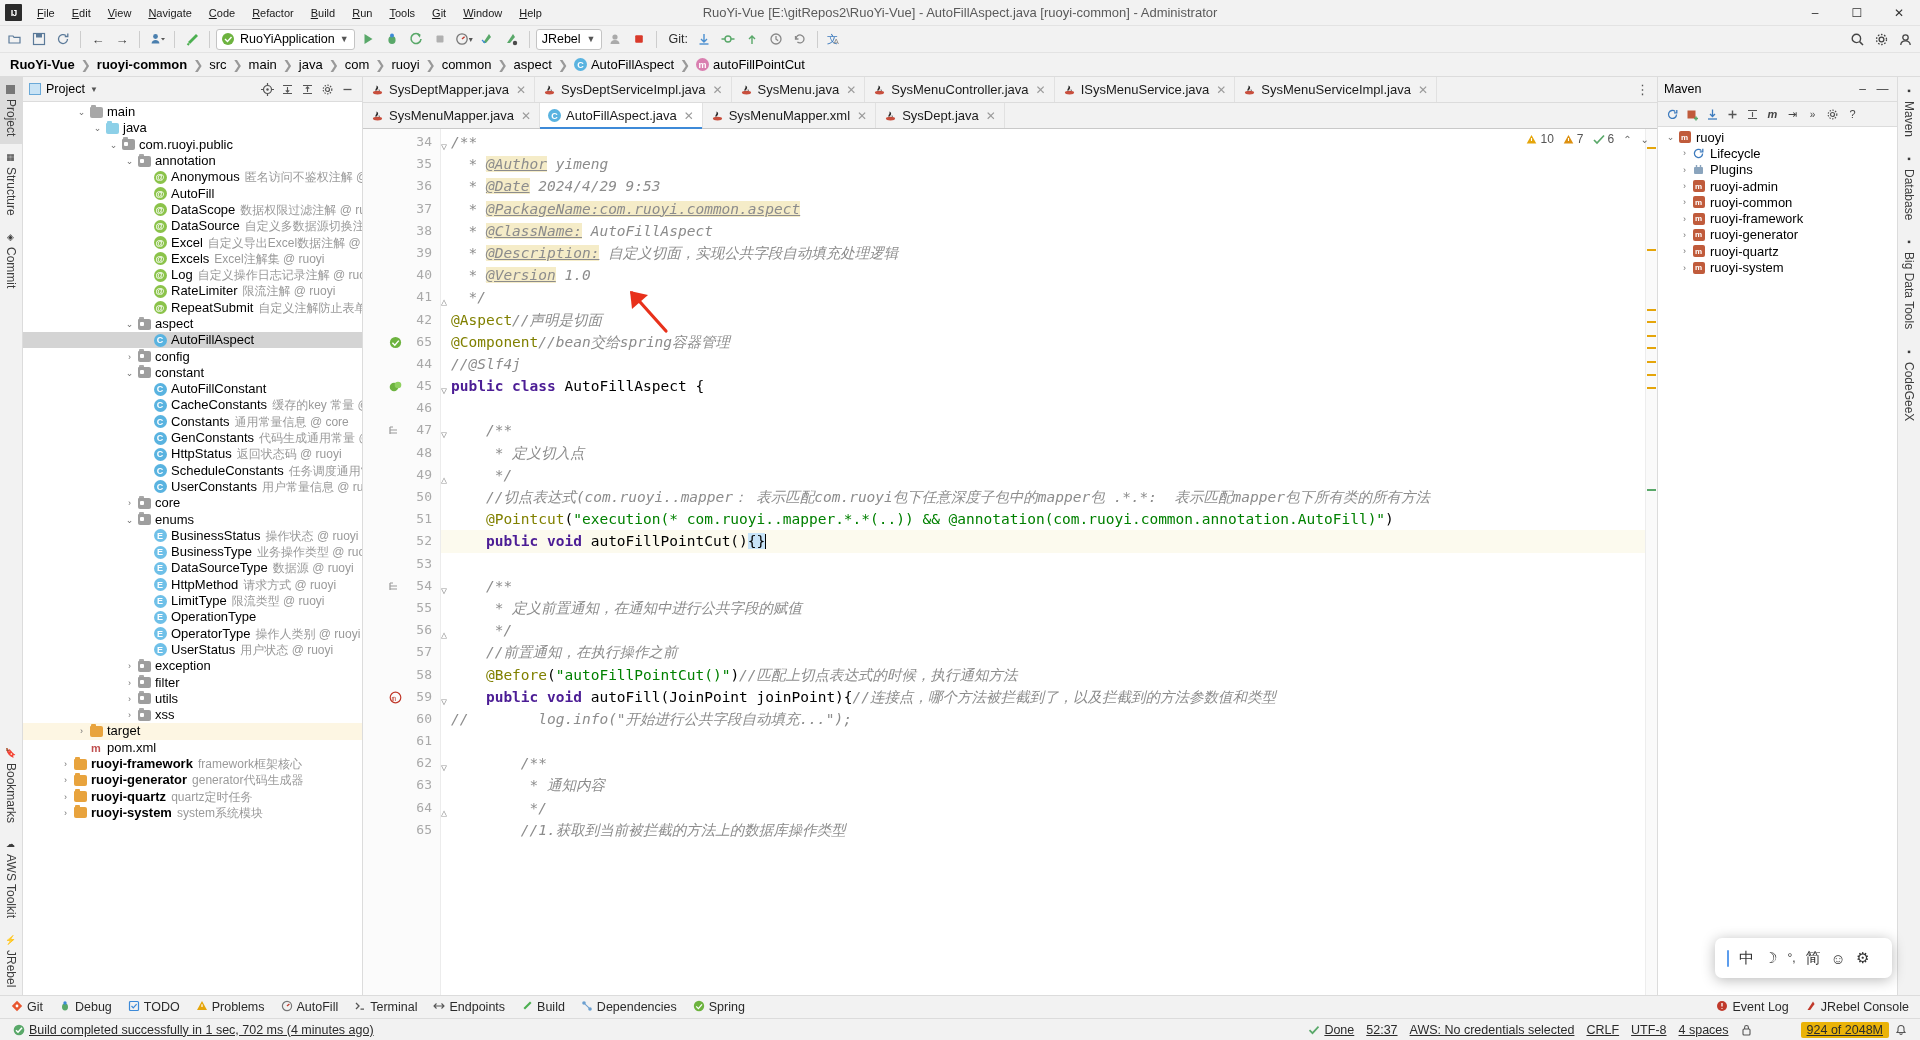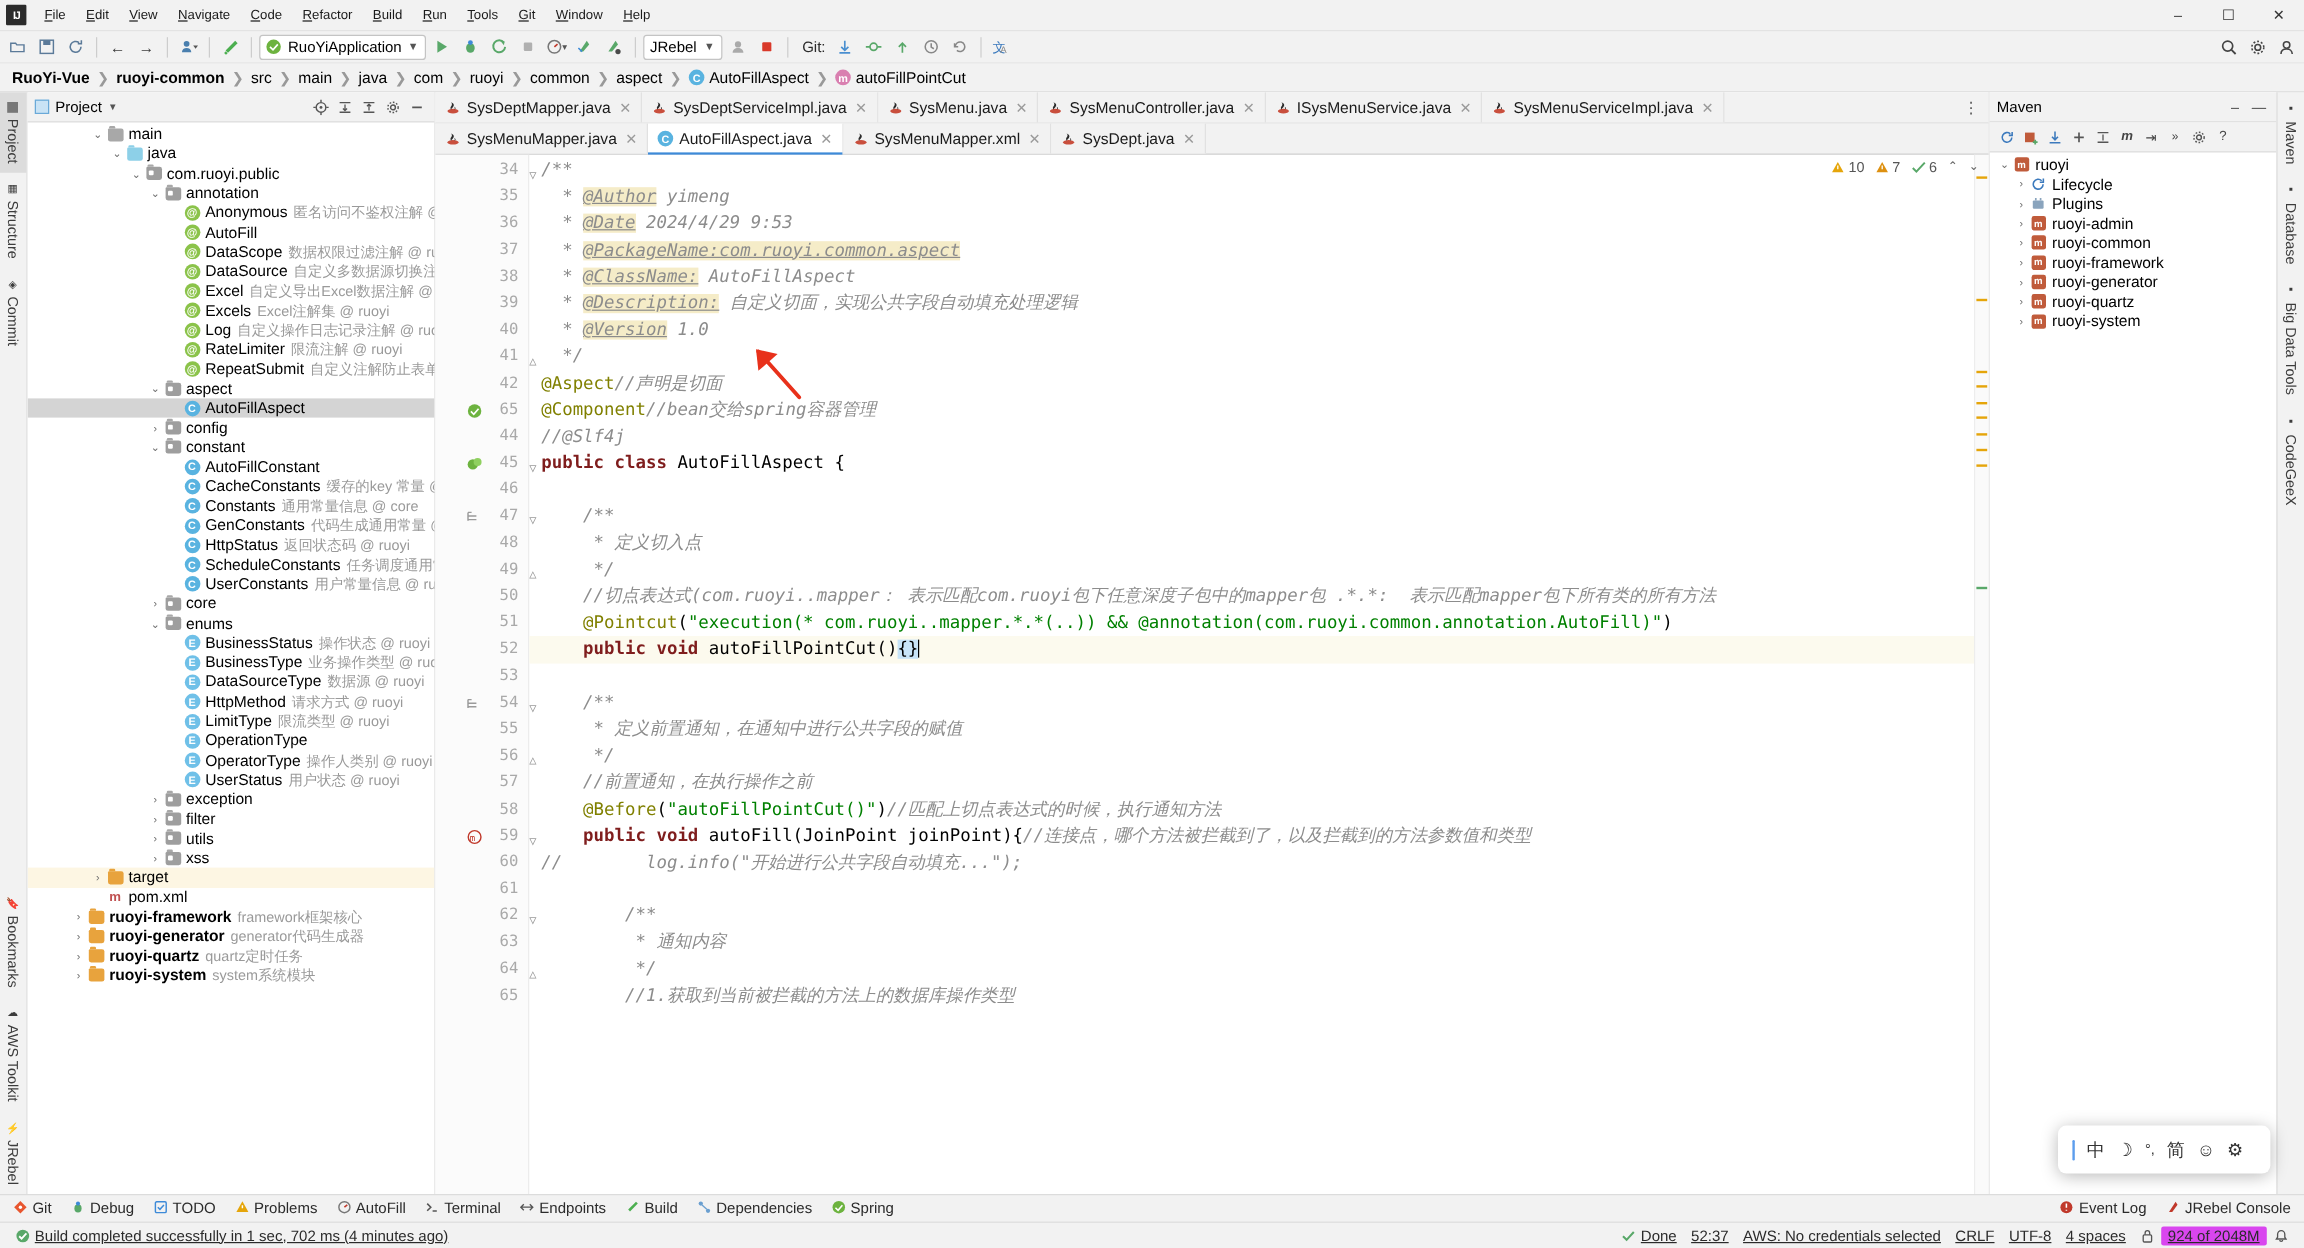--- a/index.html
+++ b/index.html
@@ -166,21 +166,21 @@
   .gmark { position:absolute; left: 26px; top: 3px; font-size: 12px; }
   .gfold { position:absolute; right: -7px; top: 5px; color:#9a9a9a; font-size:10px; }
 
   .code {
     flex: 1; padding-top: 2px; overflow: hidden; position: relative;
     font-family: "DejaVu Sans Mono", monospace; font-size: 14.5px;
     white-space: pre; line-height: 22.2px;
   }
   .cl { height: 22.2px; padding-left: 10px; }
   .cl.hl { background: #fcfaee; }
-  .kw { color: #7f1d1d; font-weight: bold; }
+  .kw { color: #4c1d95; font-weight: bold; }
   .ann { color: #808000; }
   .str { color: #008000; }
   .cm { color: #8c8c8c; font-style: italic; }
   .jd { color: #8c8c8c; font-style: italic; }
   .jdtag { color: #8c8c8c; font-style: italic; background:#f5ecc8; text-decoration: underline; }
   .sel-brace { background: #c8e4f8; }
   .caret { display:inline-block; width:1px; height:15px; background:#000; vertical-align:-3px; }
 
   .hint-row {
     position: absolute; right: 8px; top: 3px; display: flex; align-items: center; gap: 9px;
@@ -250,20 +250,21 @@
         <div class="menu-item"><u>N</u>avigate</div>
         <div class="menu-item"><u>C</u>ode</div>
         <div class="menu-item"><u>R</u>efactor</div>
         <div class="menu-item"><u>B</u>uild</div>
         <div class="menu-item"><u>R</u>un</div>
         <div class="menu-item"><u>T</u>ools</div>
         <div class="menu-item"><u>G</u>it</div>
         <div class="menu-item"><u>W</u>indow</div>
         <div class="menu-item"><u>H</u>elp</div>
       </div>
+    <div class="win-title">RuoYi-Vue [E:\gitRepos2\RuoYi-Vue] - AutoFillAspect.java [ruoyi-common] - Administrator</div>
     <div class="win-ctrls">
       <div class="win-btn">–</div>
       <div class="win-btn">☐</div>
       <div class="win-btn close">✕</div>
     </div>
   </div>
 
   <div class="toolbar">
     <div class="tb-btn">
       <svg width="14" height="14" viewBox="0 0 14 14">
@@ -1380,21 +1381,21 @@
       <span class="sb-item">AWS: No credentials selected</span>
       <span class="sb-item">CRLF</span>
       <span class="sb-item">UTF-8</span>
       <span class="sb-item">4 spaces</span>
       <span class="sb-item">
         <svg width="11" height="12" viewBox="0 0 11 12">
             <rect x="2" y="5" width="7" height="6" rx="1" fill="none" stroke="#555" stroke-width="1.1"></rect>
             <path d="M3.6 5V3.4a1.9 1.9 0 0 1 3.8 0V5" fill="none" stroke="#555" stroke-width="1.1"></path>
           </svg>
       </span>
-      <span class="sb-item" style="background:#d946ef;border-radius:2px;padding:1px 6px;">924 of 2048M</span>
+      <span class="sb-item" style="background:#eab308;border-radius:2px;padding:1px 6px;margin-left:43px;">924 of 2048M</span>
       <span class="sb-item">
         <svg width="12" height="12" viewBox="0 0 12 12">
             <path d="M6 1.5a3 3 0 0 1 3 3v2.5l1 1.5H2l1-1.5V4.5a3 3 0 0 1 3-3z" fill="none" stroke="#555" stroke-width="1.1"></path>
             <path d="M4.8 9.3a1.2 1.2 0 0 0 2.4 0" fill="none" stroke="#555" stroke-width="1.1"></path>
           </svg>
       </span>
     </div>
   </div>
 
   <div class="ime">

